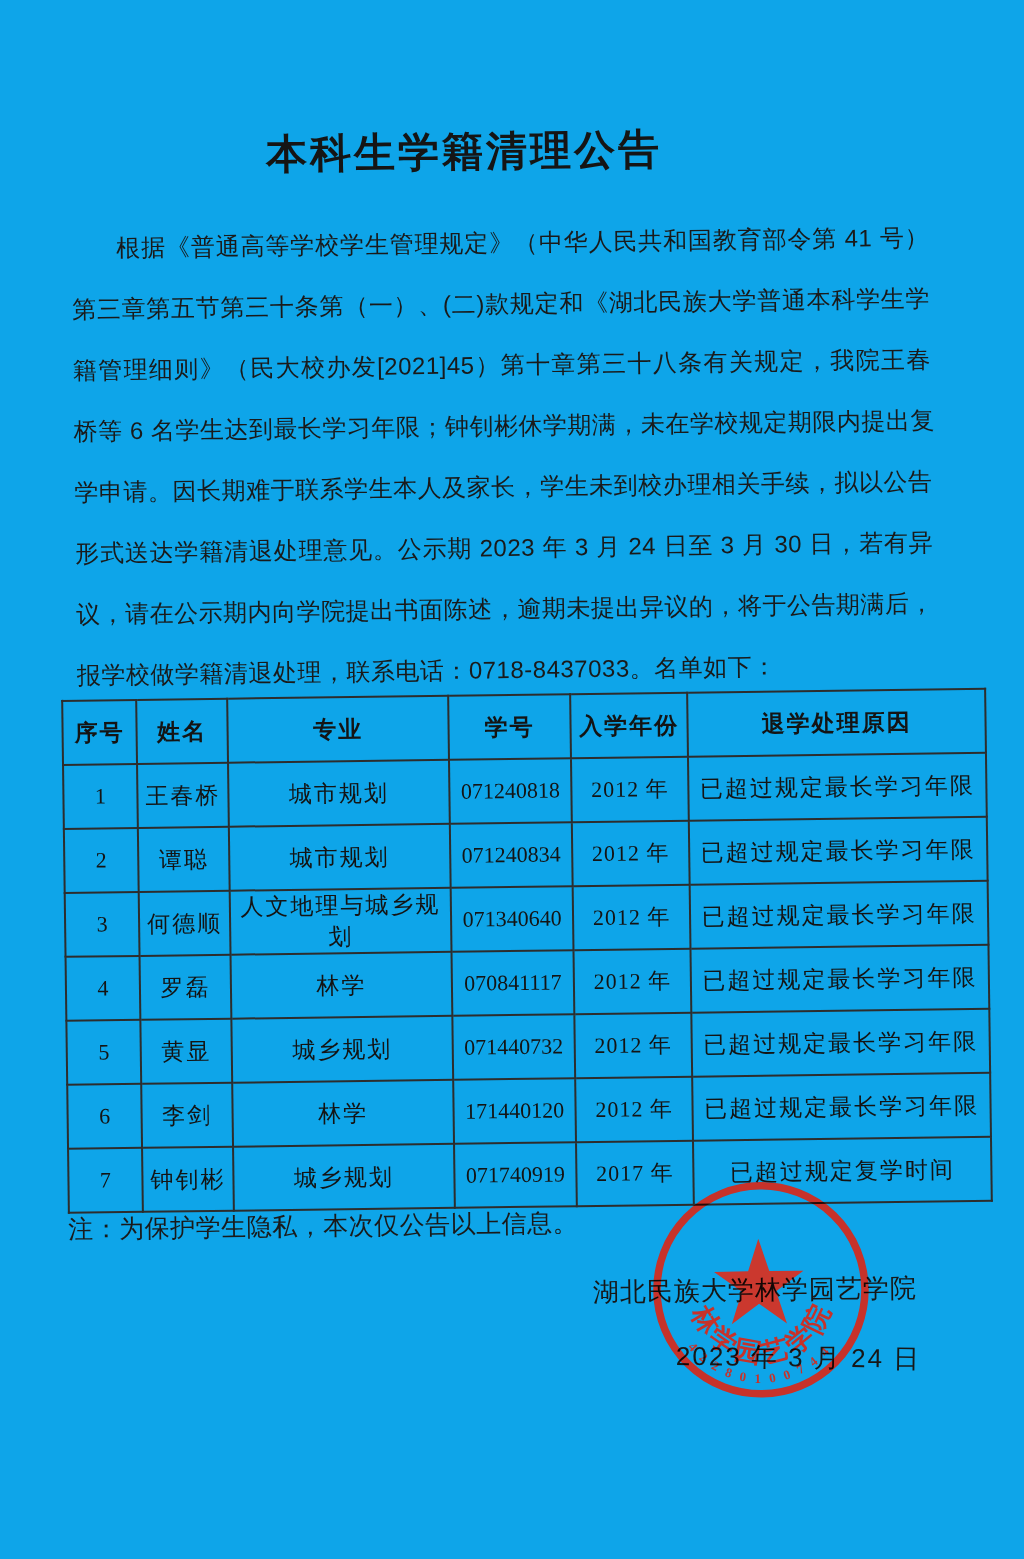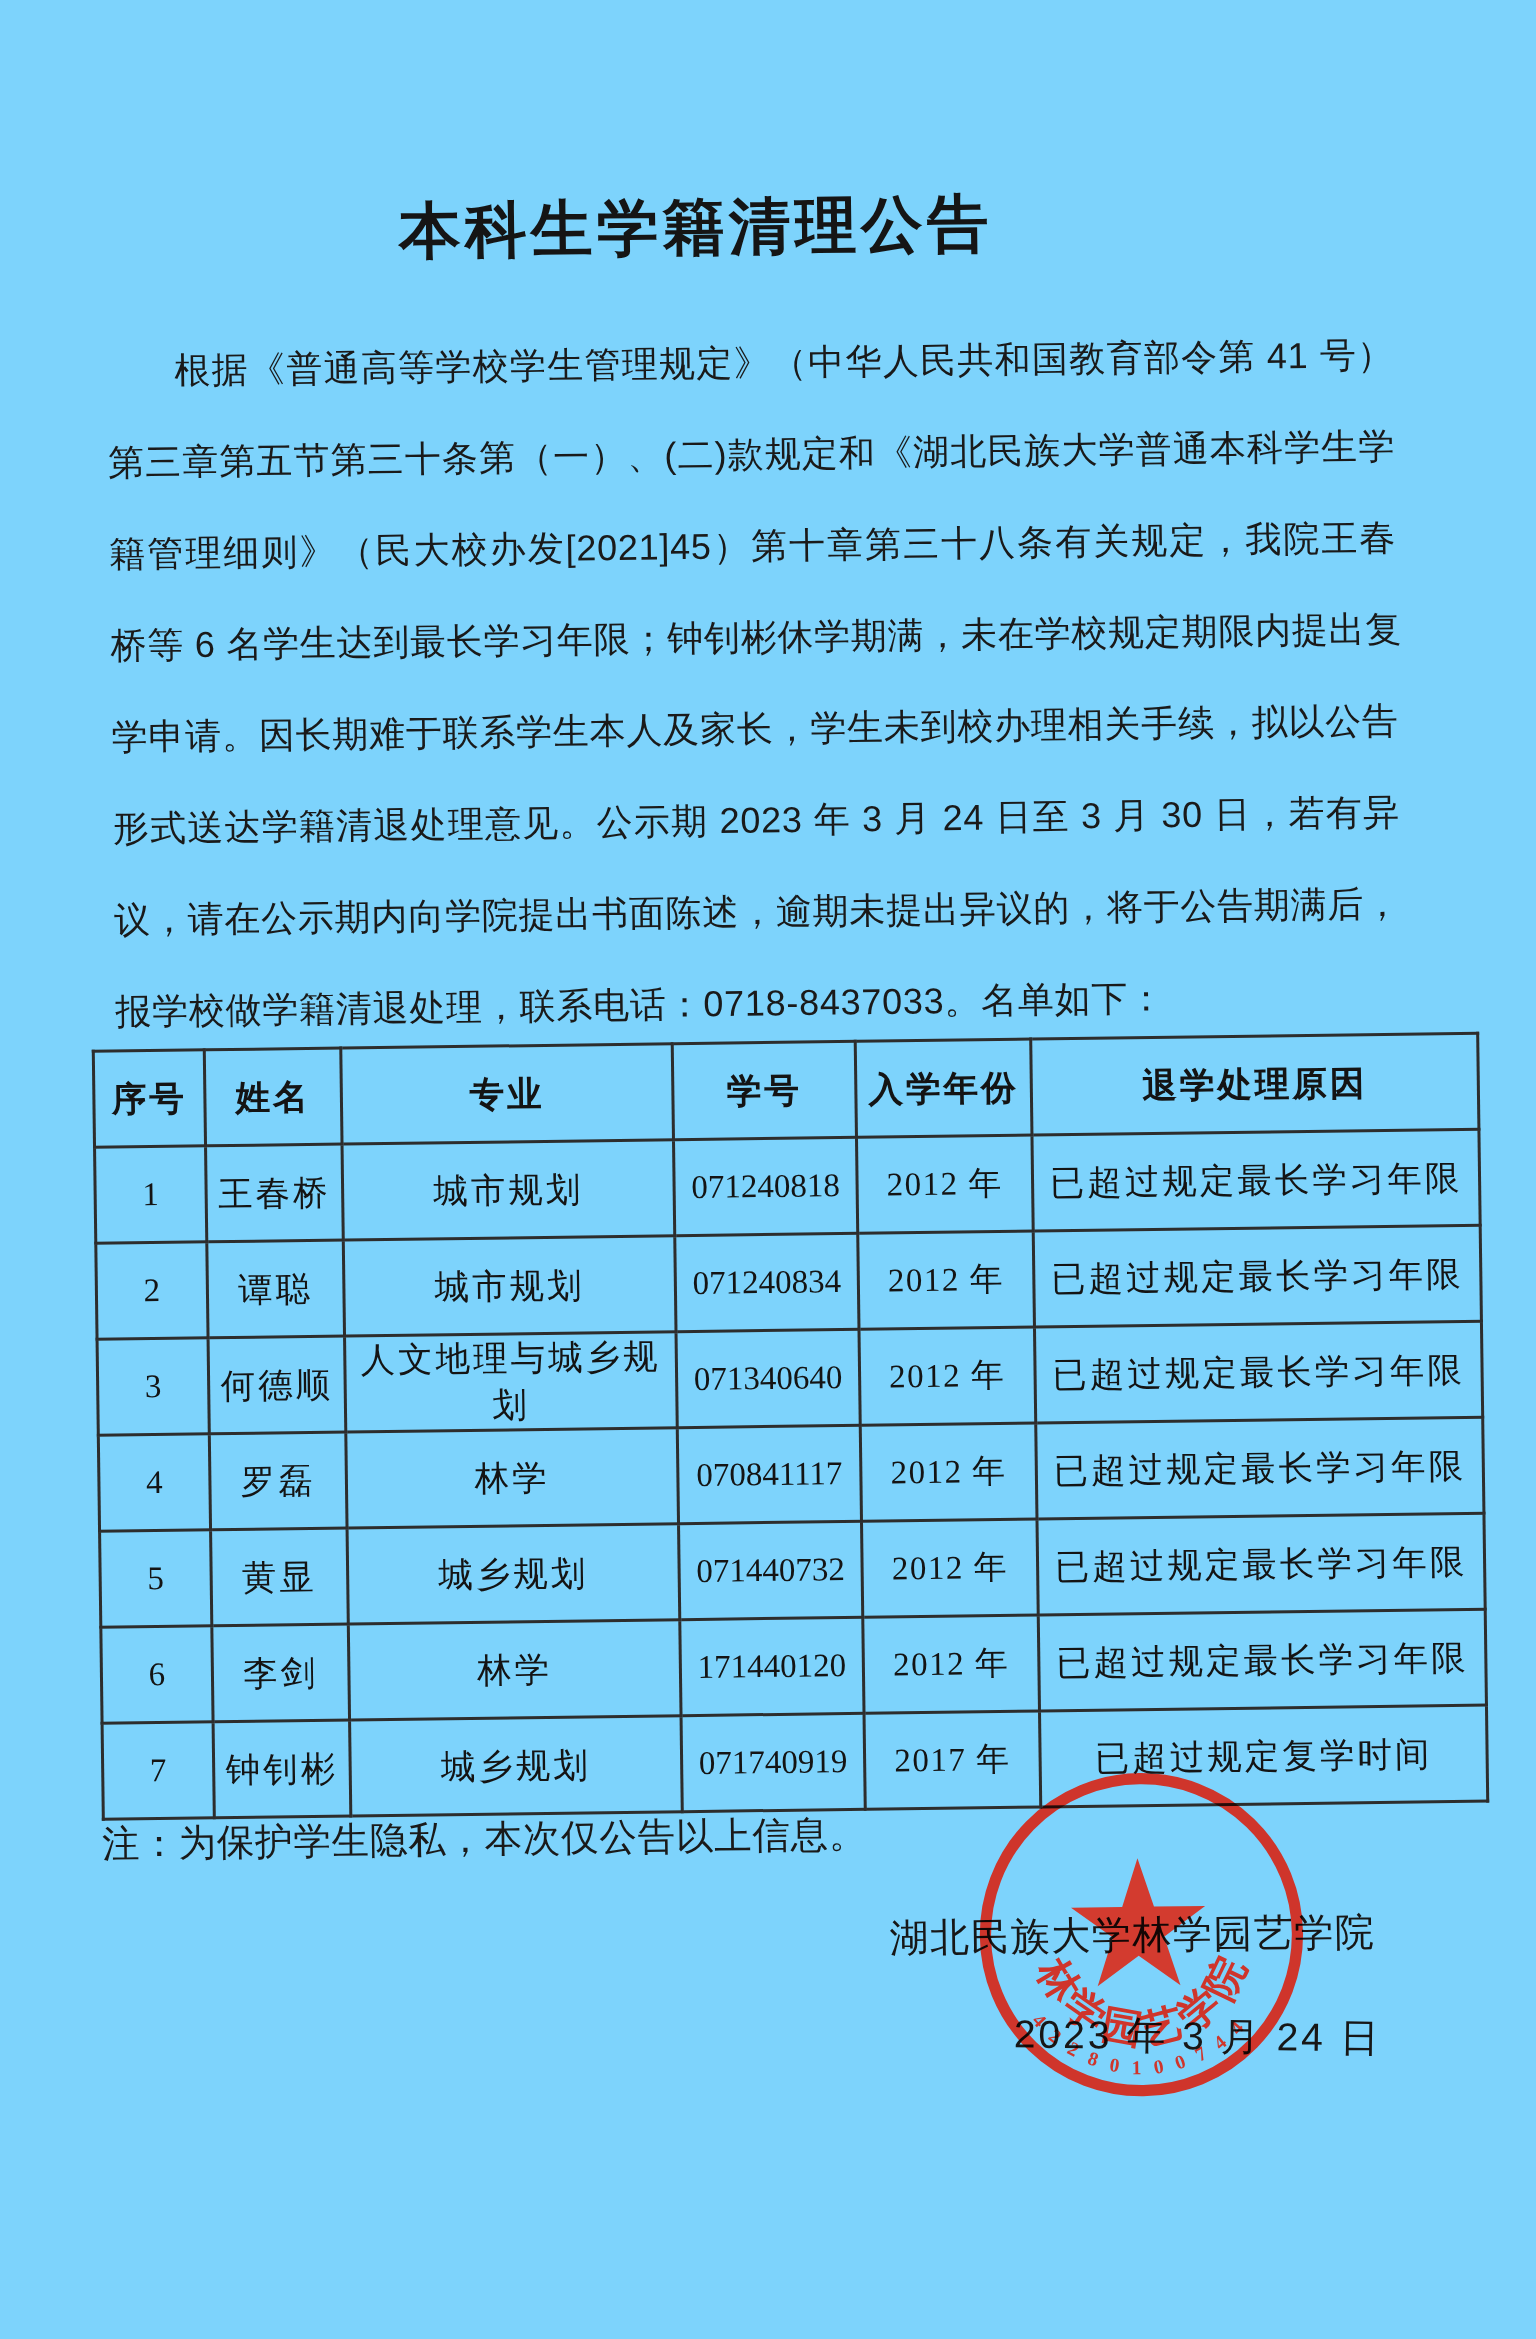--- a/index.html
+++ b/index.html
@@ -1,19 +1,19 @@
 <!DOCTYPE html>
 <html><head>
 <meta charset="utf-8">
 <style>
   html,body{margin:0;padding:0;background:#e8e8e8;}
   .page{
     position:relative;
     width:1024px;height:1559px;
-    background:#7dd3fc;
+    background:#0ea5e9;
     overflow:hidden;
     font-family:"Liberation Sans", sans-serif;
     color:#1d1d1d;
   }
   .content{
     position:absolute;inset:0;
     transform:rotate(-0.75deg);
     transform-origin:512px 760px;
   }
   .title{

